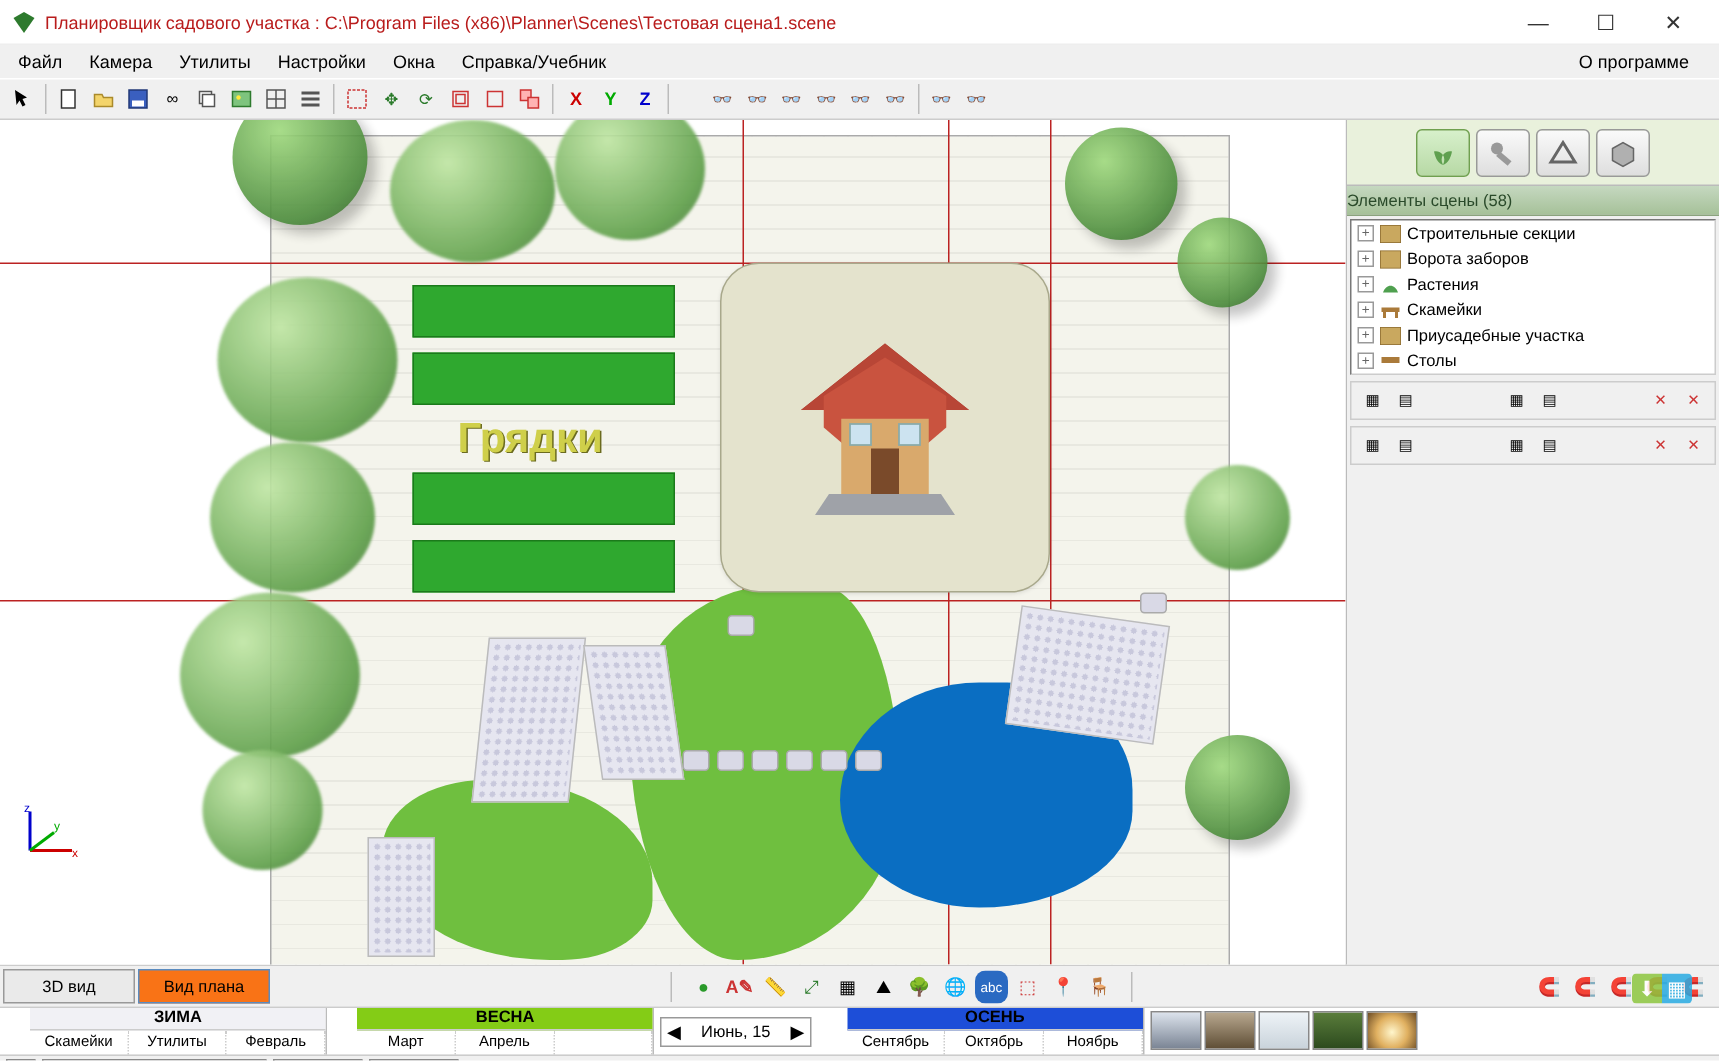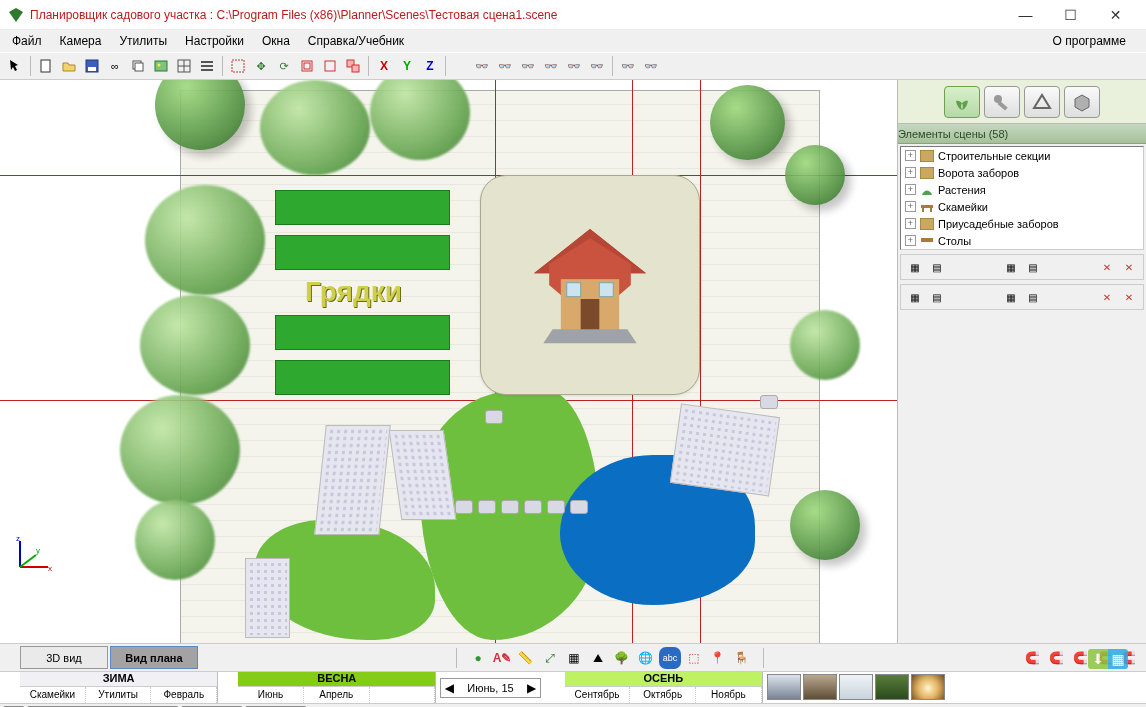--- a/index.html
+++ b/index.html
@@ -53,36 +53,36 @@
 .panel-header { height: 20px; background: linear-gradient(#c5d8c0,#a6c199); color: #2a4a2a; font-size: 11px; text-align: left; line-height: 20px; border-bottom: 1px solid #8aa37d; }
 .tree-list { background: #fff; border: 1px inset #ccc; margin: 2px; height: 104px; overflow: hidden; font-size: 11px; }
 .tree-row { display: flex; align-items: center; height: 17px; padding-left: 4px; gap: 4px; }
 .tree-row .exp { width: 11px; height: 11px; border: 1px solid #999; color:#666; font-size: 9px; line-height: 9px; text-align: center; }
 .tree-row .node-icon { width: 14px; height: 12px; }
 .mini-tb { height: 26px; background: #f0f0f0; display: flex; align-items: center; justify-content: space-between; padding: 0 4px; border: 1px solid #ccc; margin: 2px; }
 .mini-tb .grp { display: flex; gap: 2px; }
 .mini-tb .mbtn { width: 20px; height: 20px; border: 1px solid transparent; display:flex;align-items:center;justify-content:center; font-size:10px; }
 
 .bottom-controls { height: 28px; background: #f0f0f0; border-top: 1px solid #ccc; display: flex; align-items: center; }
-.view-tabs { display: flex; height: 100%; margin-left: 18px; }
+.view-tabs { display: flex; height: 100%; }
 .view-tab { width: 88px; border: 1px solid #999; background: #eaeaea; text-align: center; line-height: 22px; font-size: 11px; margin: 2px 0 2px 2px; cursor: pointer; }
-.view-tab.active { background: #a3a3a3; border-color: #5a8bc0; font-weight: bold; }
+.view-tab.active { background: #f97316; border-color: #5a8bc0; }
 .mid-tools { flex: 1; display: flex; align-items: center; justify-content: center; gap: 2px; }
 .mid-btn { width: 22px; height: 22px; display:flex;align-items:center;justify-content:center; border:1px solid transparent; cursor: pointer; font-size:12px; }
 .magnets { display:flex; gap:2px; padding-right: 6px; }
 
 .timeline { height: 32px; border-top: 1px solid #ccc; display: flex; }
 .timeline .season { flex: 1; border-right: 1px solid #bbb; padding-left: 20px; }
 .timeline .season .s-label { height: 15px; text-align: center; font-size: 11px; font-weight: bold; background: #f5f5f0; border-bottom: 1px solid #ccc; }
 .timeline .season .months { display: flex; height: 16px; }
 .timeline .season .month { flex: 1; text-align: center; font-size: 10px; border-right: 1px dotted #ccc; line-height: 16px; }
 .timeline .season.winter .s-label { background: #f1f1f5; }
 .timeline .season.spring .s-label { background: #84cc16; }
 .timeline .season.summer .s-label { background: #e0e6b6; }
-.timeline .season.autumn .s-label { background: #bef264; }
+.timeline .season.autumn .s-label { background: #1d4ed8; }
 .date-picker { display: flex; align-items: center; background: #fff; border: 1px solid #999; height: 20px; margin: 5px 4px; }
 .date-picker .arr { width: 16px; text-align: center; cursor: pointer; }
 .date-picker .val { padding: 0 10px; font-size: 11px; }
 .thumbs { display: flex; gap: 2px; padding: 2px 4px; }
 .thumb { width: 34px; height: 26px; border: 1px solid #888; background: linear-gradient(#bbb,#888); }
 .thumb.t1 { background: linear-gradient(#dce3ec,#7a8494); }
 .thumb.t2 { background: linear-gradient(#b8a88f,#5f4e36); }
 .thumb.t3 { background: linear-gradient(#eef3f7,#c9d3db); }
 .thumb.t4 { background: linear-gradient(#5a7d3b,#2c4a1e); }
 .thumb.t5 { background: radial-gradient(circle at 50% 55%, #fff6cc, #e0b060 50%, #6b4b24); }
@@ -351,21 +351,21 @@
             <rect x="2" y="7" width="2" height="4" fill="#aa7a3a"></rect>
             <rect x="10" y="7" width="2" height="4" fill="#aa7a3a"></rect>
           </svg>
           <span>Скамейки</span>
         </div>
       <div class="tree-row">
           <span class="exp">+</span>
           <svg class="node-icon">
             <rect width="14" height="12" fill="#c9a85f" stroke="#8a6a2f"></rect>
           </svg>
-          <span>Приусадебные заборов</span>
+          <span>Приусадебные участка</span>
         </div>
       <div class="tree-row">
           <span class="exp">+</span>
           <svg class="node-icon">
             <rect x="1" y="3" width="12" height="4" fill="#aa7a3a"></rect>
           </svg>
           <span>Столы</span>
         </div>
     </div>
     <div class="mini-tb">
@@ -434,21 +434,21 @@
     <div class="s-label">ЗИМА</div>
     <div class="months">
       <div class="month">Скамейки</div>
       <div class="month">Утилиты</div>
       <div class="month">Февраль</div>
     </div>
   </div>
   <div class="season spring">
     <div class="s-label">ВЕСНА</div>
     <div class="months">
-      <div class="month">Июнь</div>
+      <div class="month">Март</div>
       <div class="month">Апрель</div>
       <div class="month"></div>
     </div>
   </div>
   <div style="display:flex;align-items:center">
     <div class="date-picker">
       <div class="arr">◀</div>
       <div class="val">Июнь, 15</div>
       <div class="arr">▶</div>
     </div>

